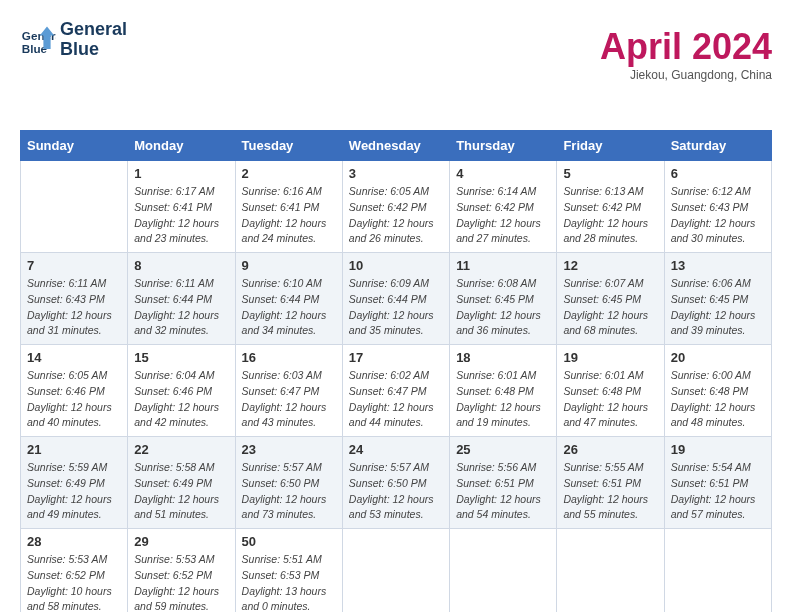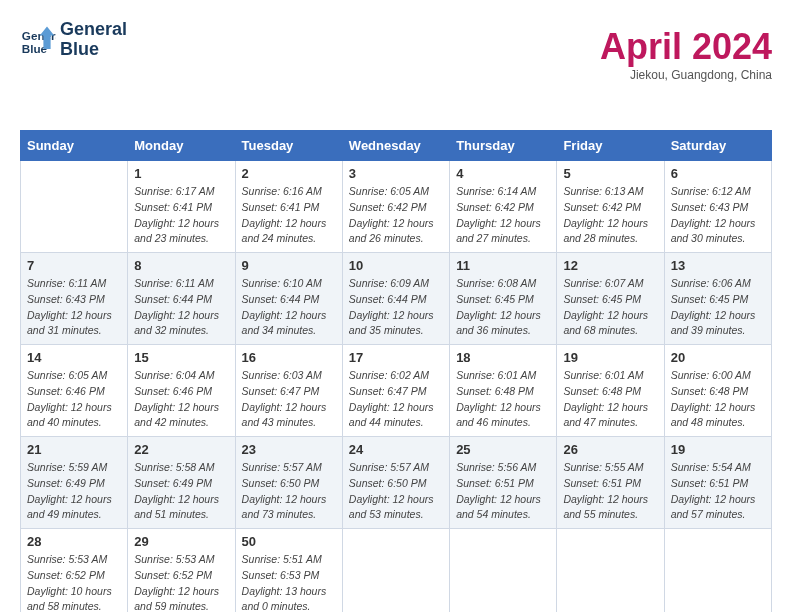--- a/index.html
+++ b/index.html
@@ -267,21 +267,21 @@
           <span>Sunrise: 6:02 AM</span><br>
           <span>Sunset: 6:47 PM</span><br>
           <span>Daylight: 12 hours and 44 minutes.</span>
         </div>
       </td>
         <td>
         <span class="day-number">18</span>
         <div class="day-info">
           <span>Sunrise: 6:01 AM</span><br>
           <span>Sunset: 6:48 PM</span><br>
-          <span>Daylight: 12 hours and 46 minutes.</span>
+          <span>Daylight: 12 hours and 19 minutes.</span>
         </div>
       </td>
         <td>
         <span class="day-number">19</span>
         <div class="day-info">
           <span>Sunrise: 6:01 AM</span><br>
           <span>Sunset: 6:48 PM</span><br>
           <span>Daylight: 12 hours and 47 minutes.</span>
         </div>
       </td>

